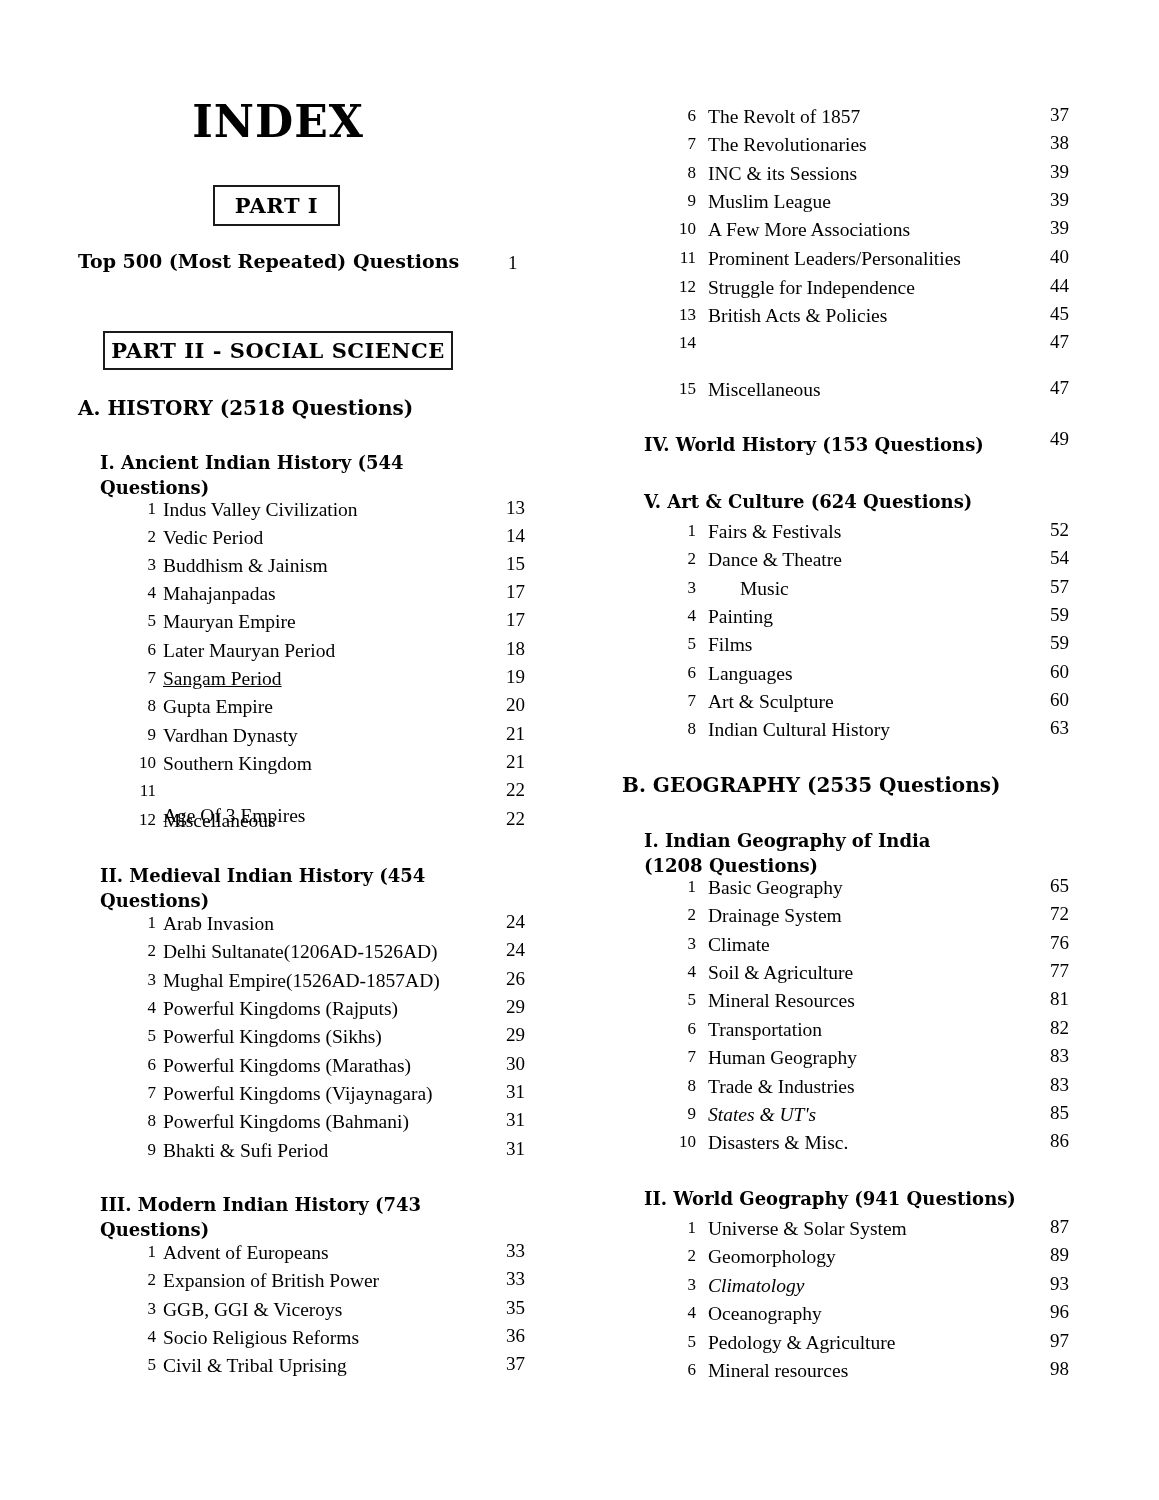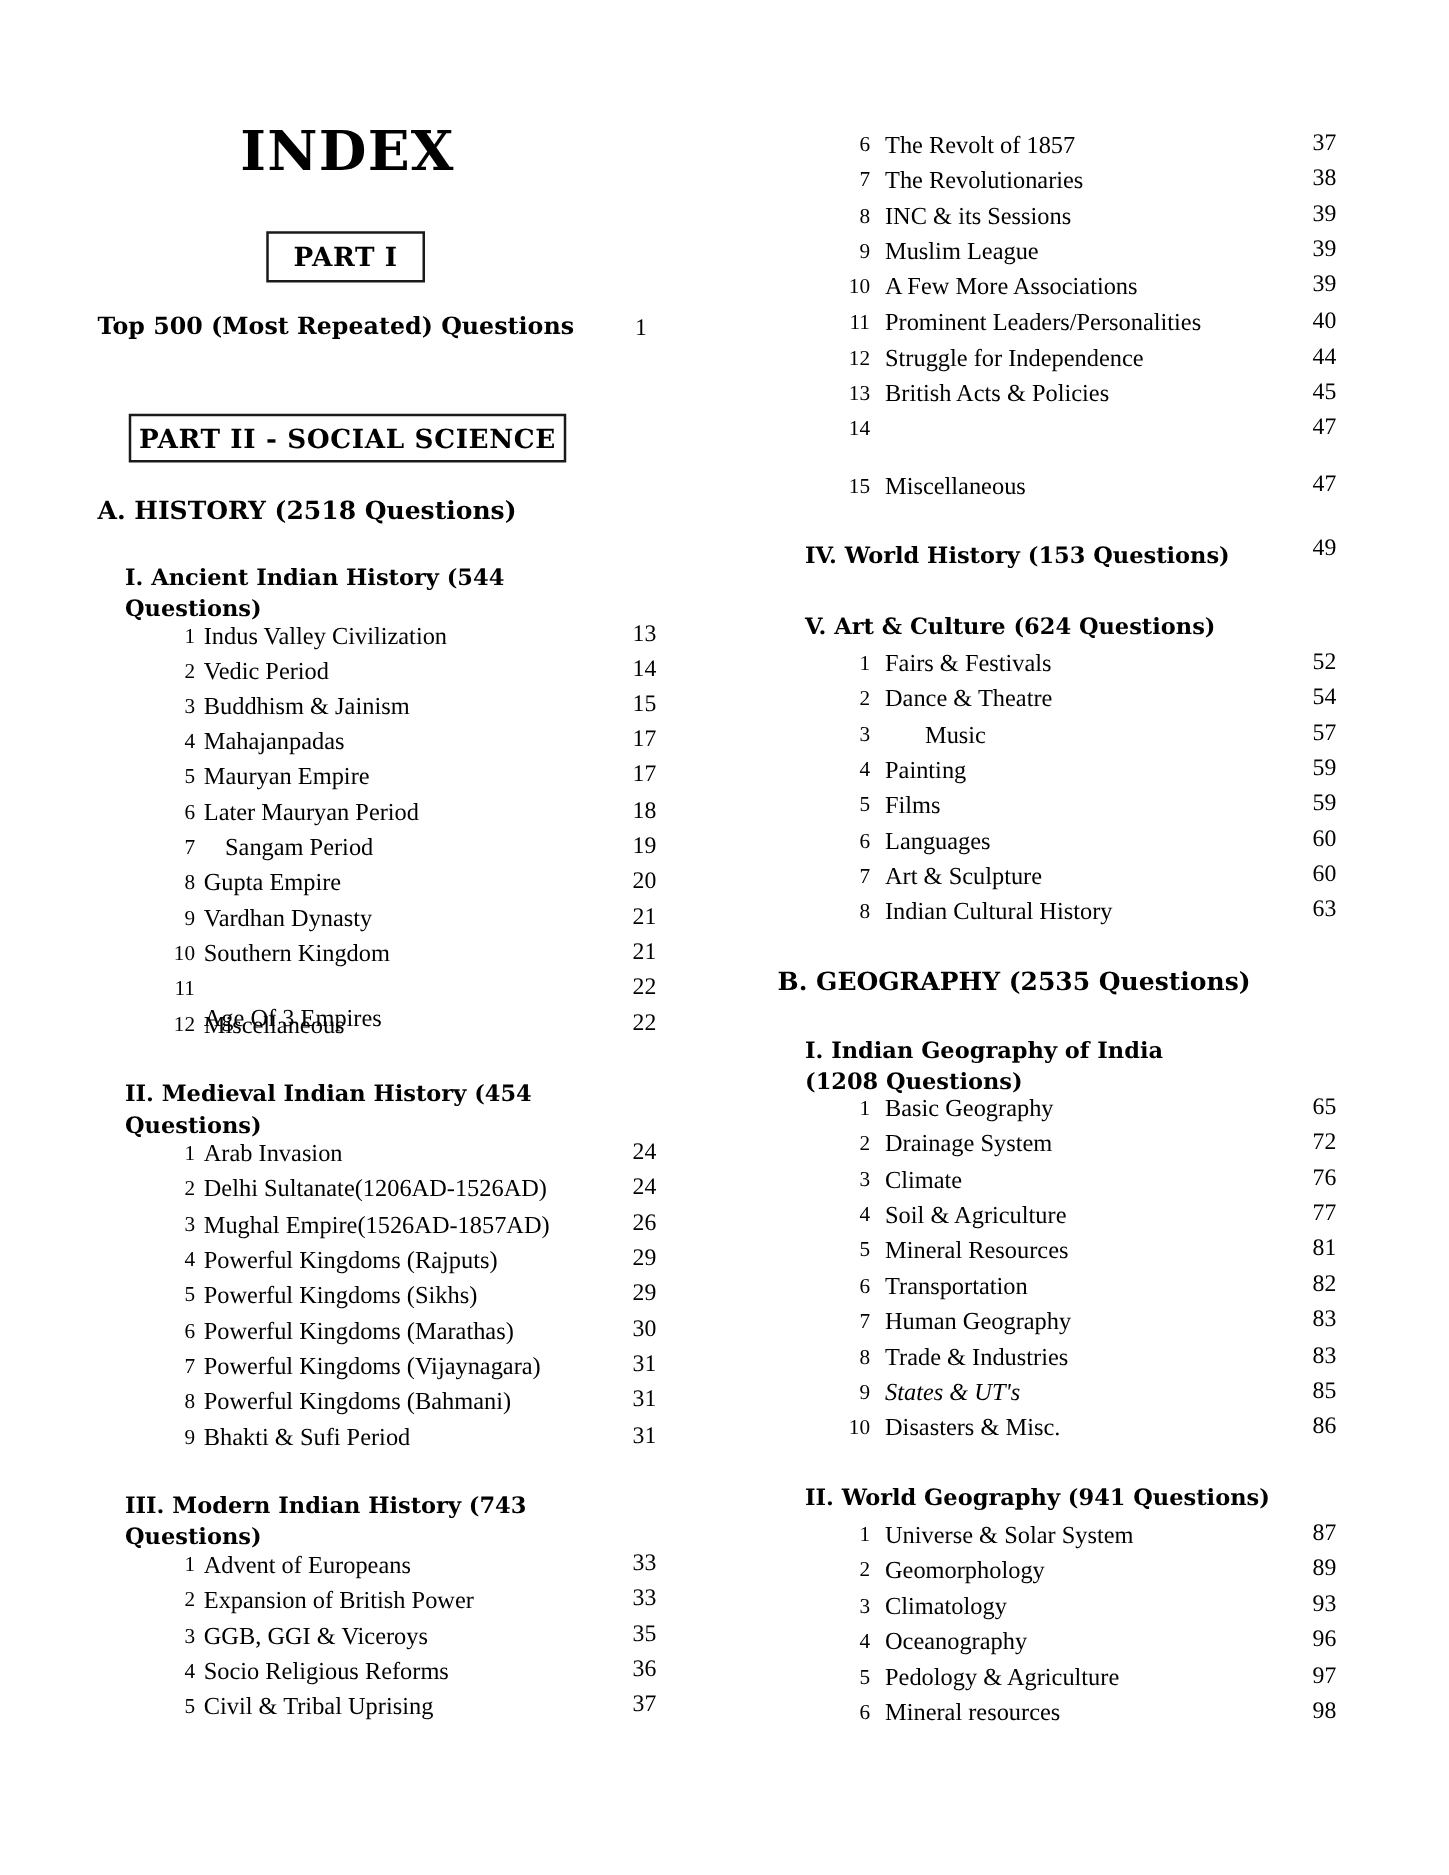--- a/index.html
+++ b/index.html
@@ -205,21 +205,21 @@
       <span class="ttl" style="left:85px;">Mauryan Empire</span>
       <span class="pg" style="left:428px;">17</span>
     </div>
     <div class="entry" style="left:0px; top:637px; width:490px;">
       <span class="num" style="left:22px; width:56px;">6</span>
       <span class="ttl" style="left:85px;">Later Mauryan Period</span>
       <span class="pg" style="left:428px;">18</span>
     </div>
     <div class="entry" style="left:0px; top:665px; width:490px;">
       <span class="num" style="left:22px; width:56px;">7</span>
-      <span class="ttl" style="left:102px;">Sangam Period</span>
+      <span class="ttl" style="left:85px;text-decoration:underline;">Sangam Period</span>
       <span class="pg" style="left:428px;">19</span>
     </div>
     <div class="entry" style="left:0px; top:693px; width:490px;">
       <span class="num" style="left:22px; width:56px;">8</span>
       <span class="ttl" style="left:85px;">Gupta Empire</span>
       <span class="pg" style="left:428px;">20</span>
     </div>
     <div class="entry" style="left:0px; top:722px; width:490px;">
       <span class="num" style="left:22px; width:56px;">9</span>
       <span class="ttl" style="left:85px;">Vardhan Dynasty</span>
@@ -478,21 +478,21 @@
       <span class="ttl" style="left:78px;">Universe &amp; Solar System</span>
       <span class="pg" style="left:420px;">87</span>
     </div>
     <div class="entry" style="left:0px; top:1243px; width:470px;">
       <span class="num" style="left:20px; width:46px;">2</span>
       <span class="ttl" style="left:78px;">Geomorphology</span>
       <span class="pg" style="left:420px;">89</span>
     </div>
     <div class="entry" style="left:0px; top:1272px; width:470px;">
       <span class="num" style="left:20px; width:46px;">3</span>
-      <span class="ttl" style="left:78px;">Climatology</span>
+      <span class="ttl" style="left:78px;font-style:italic;">Climatology</span>
       <span class="pg" style="left:420px;">93</span>
     </div>
     <div class="entry" style="left:0px; top:1300px; width:470px;">
       <span class="num" style="left:20px; width:46px;">4</span>
       <span class="ttl" style="left:78px;">Oceanography</span>
       <span class="pg" style="left:420px;">96</span>
     </div>
     <div class="entry" style="left:0px; top:1329px; width:470px;">
       <span class="num" style="left:20px; width:46px;">5</span>
       <span class="ttl" style="left:78px;">Pedology &amp; Agriculture</span>

